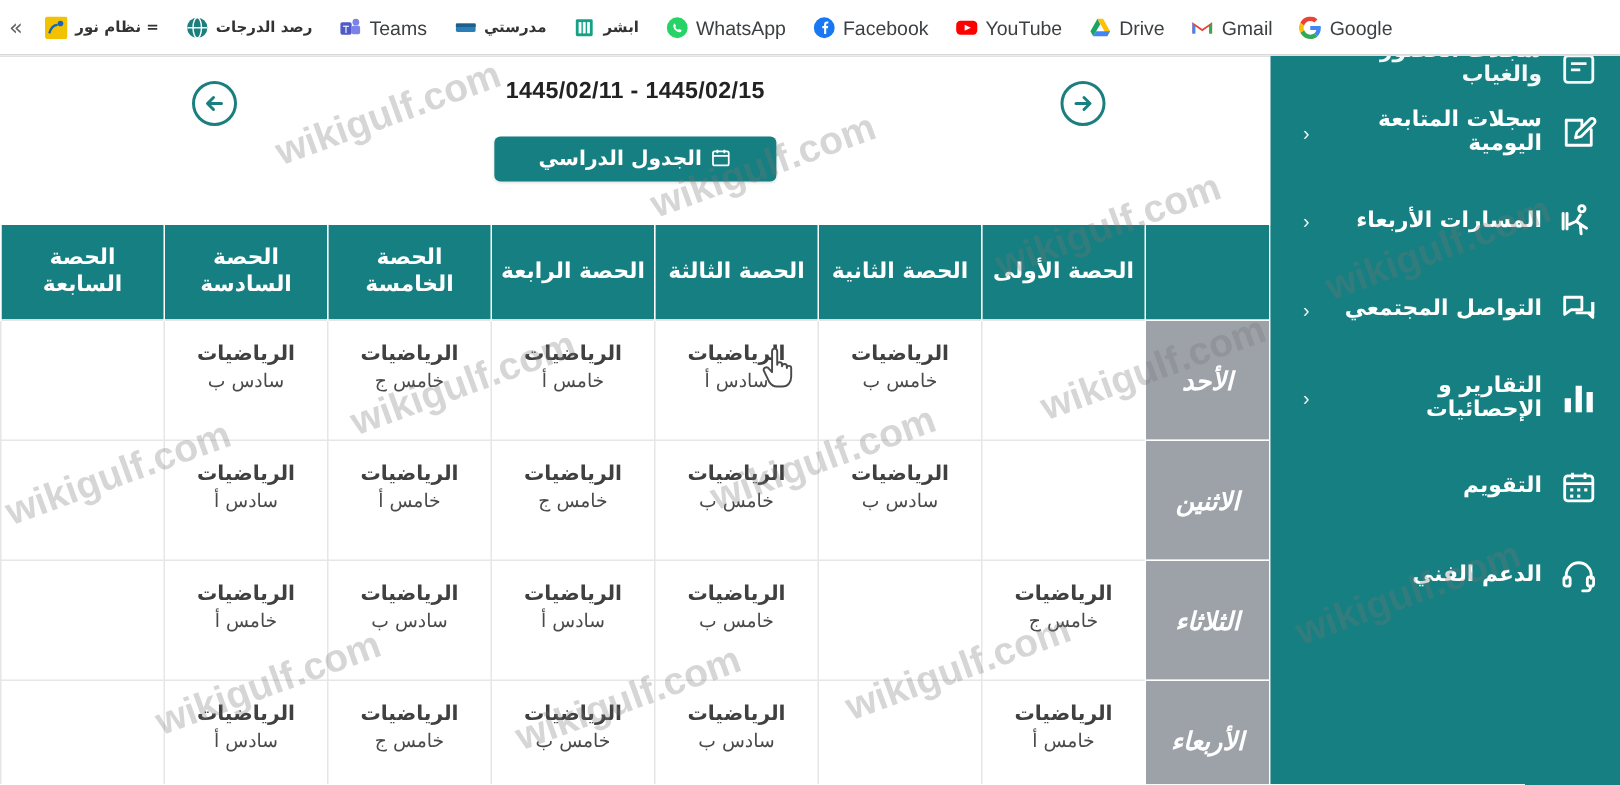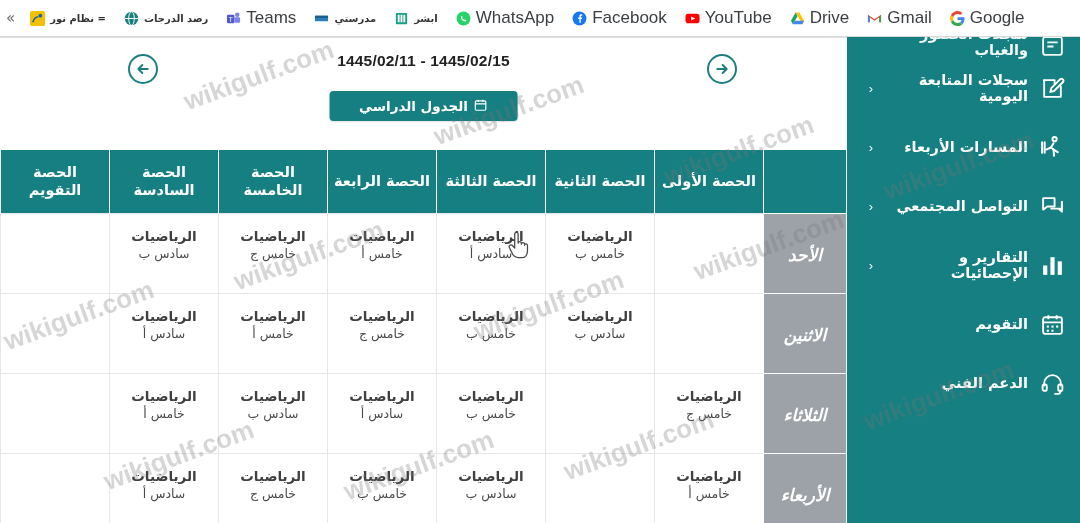--- a/index.html
+++ b/index.html
@@ -21,21 +21,21 @@
     padding: 0 6px 0 0;
     gap: 0px;
     z-index: 40;
   }
   .bm {
     display: flex; flex-direction: row-reverse; align-items: center; gap: 5px;
     padding: 2px 9px; height: 26px; white-space: nowrap;
     font-size: 12.5px; color: #3c4043; cursor: default;
     direction: rtl;
   }
-  .bm .lbl { font-family: "Liberation Sans", sans-serif; font-size: 17px; }
+  .bm .lbl { font-family: "Liberation Sans", sans-serif; font-size: 13px; }
   .bm.arabic .lbl { font-family: "DejaVu Sans", sans-serif; font-size: 10px; font-weight: 600; color:#333; }
   .favicon { width: 15px; height: 15px; flex: 0 0 15px; display:block; }
   .bm-overflow { font-size: 15px; color:#5f6368; padding: 0 6px; }
 
   
   .page-area {
     position: absolute; top: 37px; left: 0; width: 1080px; height: 486px;
     background: #ffffff; overflow: hidden;
   }
 
@@ -396,21 +396,21 @@
       <table class="sched">
         <thead>
           <tr>
             <th class="daycol"></th>
             <th>الحصة الأولى</th>
             <th>الحصة الثانية</th>
             <th>الحصة الثالثة</th>
             <th>الحصة الرابعة</th>
             <th>الحصة الخامسة</th>
             <th>الحصة السادسة</th>
-            <th>الحصة التقويم</th>
+            <th>الحصة السابعة</th>
           </tr>
         </thead>
         <tbody>
           <tr>
             <td class="daycell">الأحد</td>
             <td>
                 <span class="subj"></span>
                 <span class="klass"></span>
               </td>
             <td>

